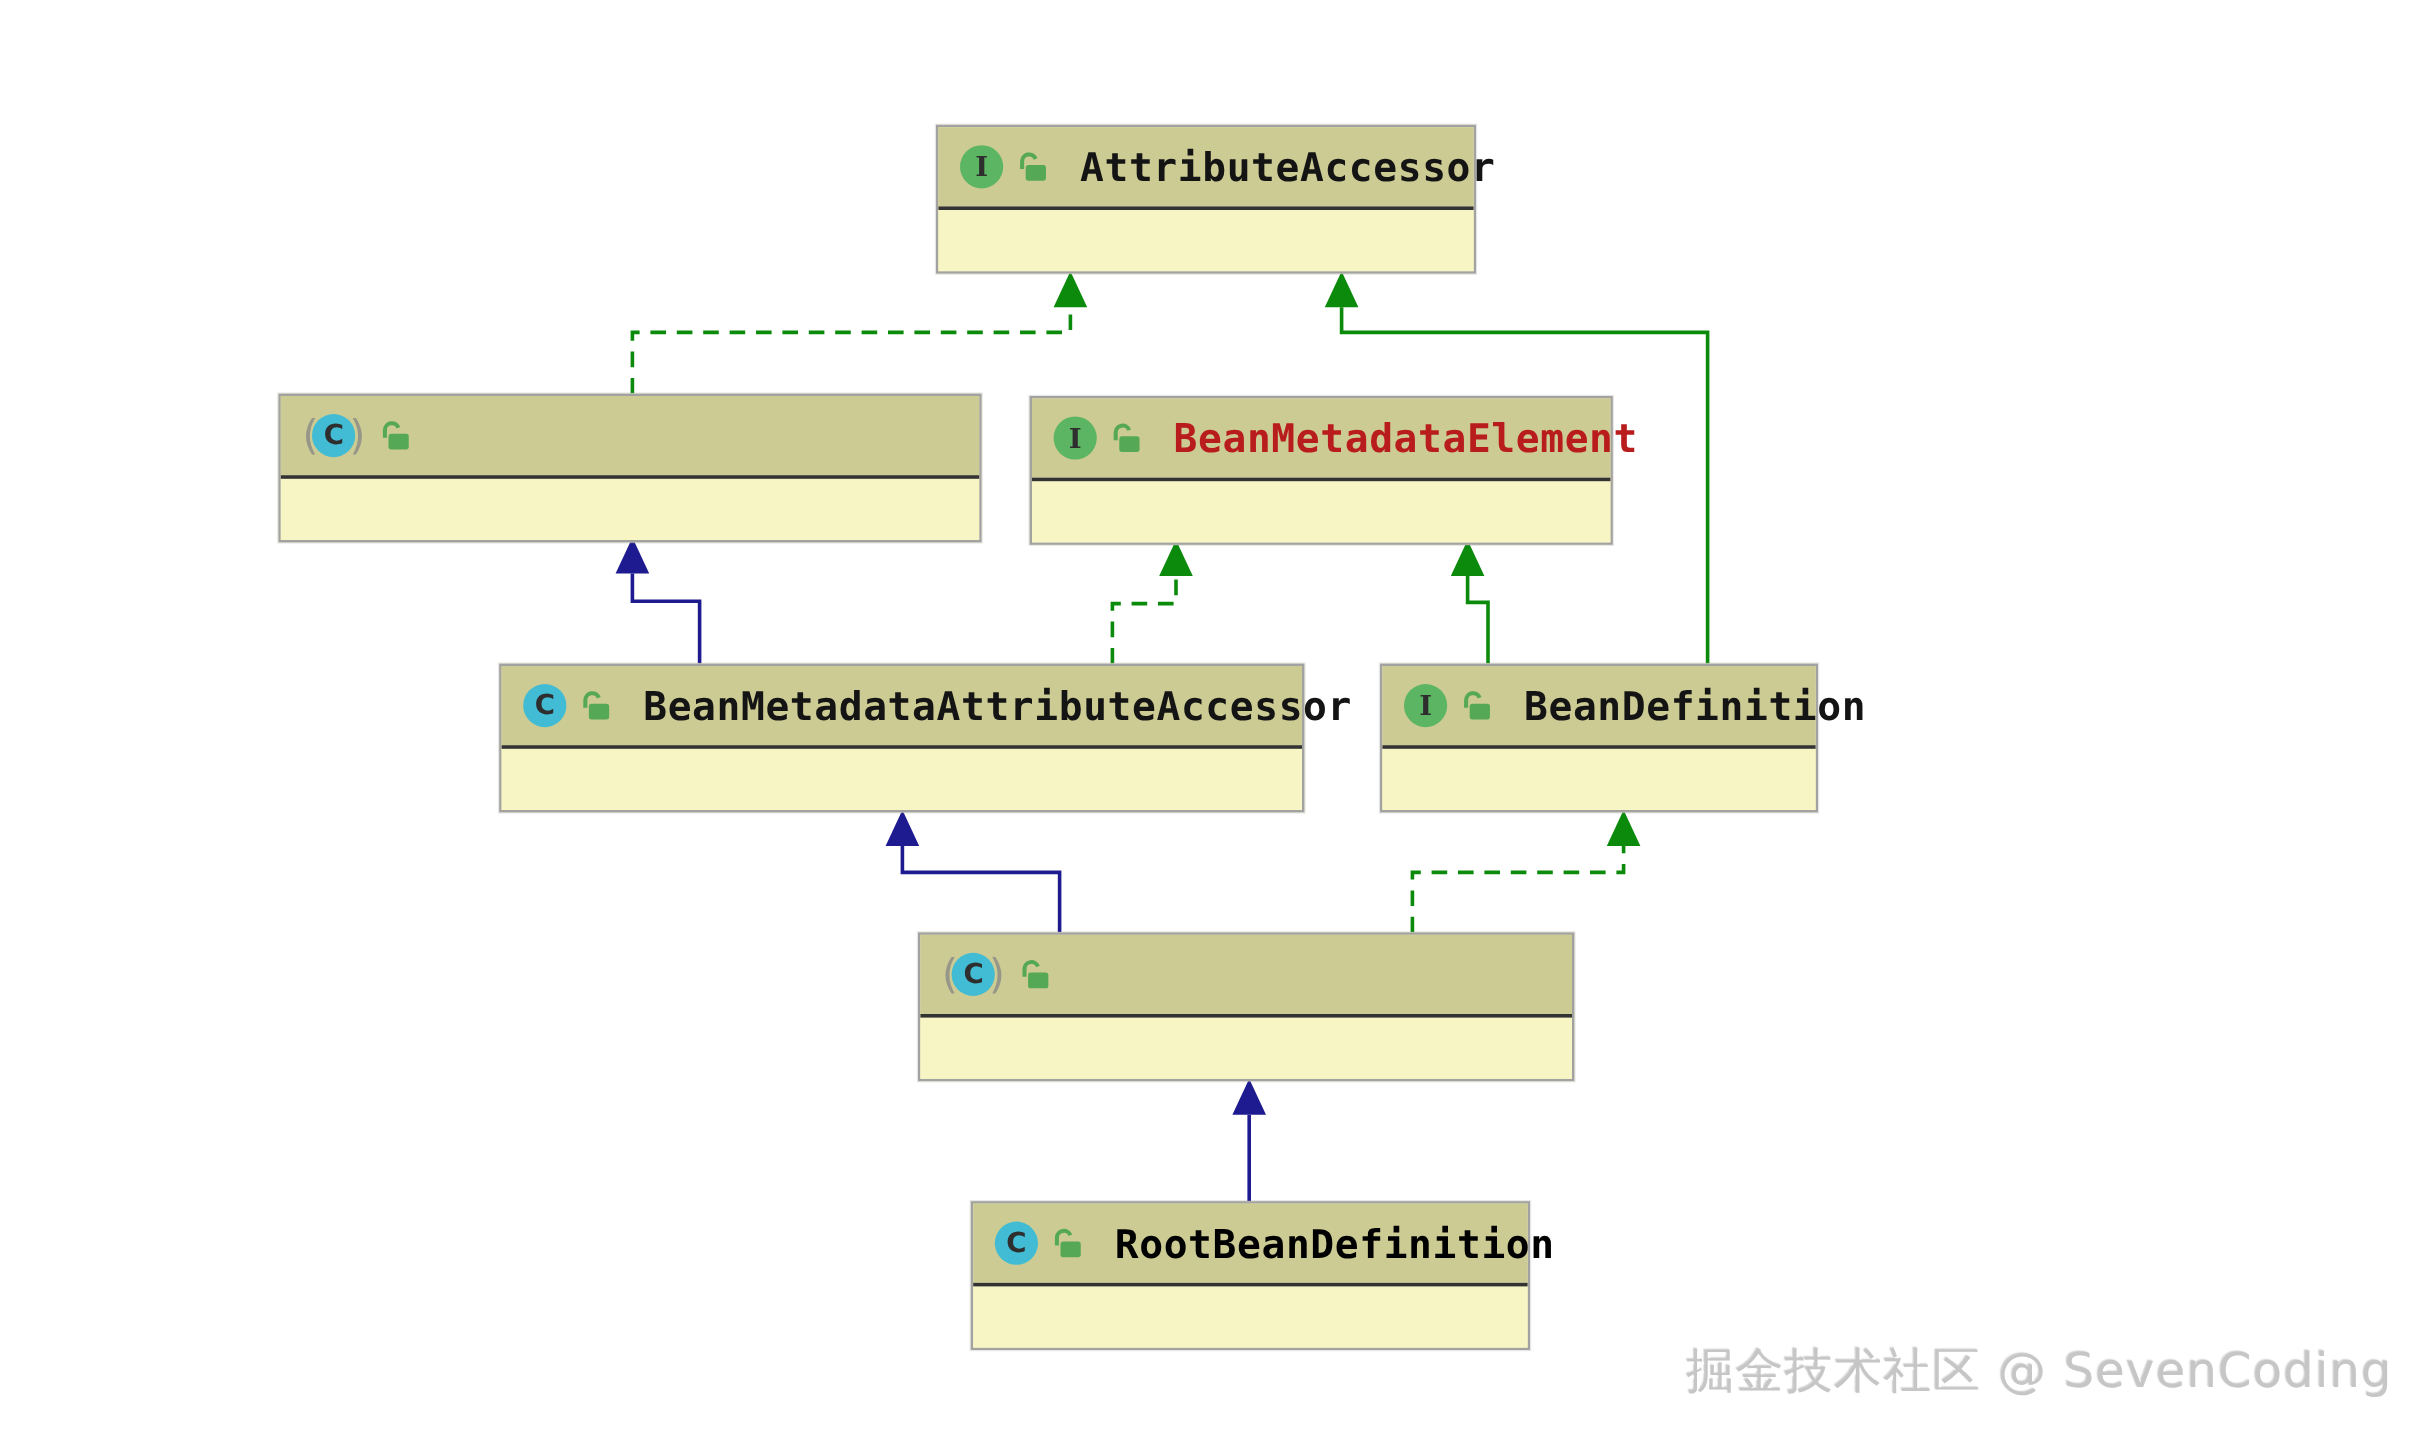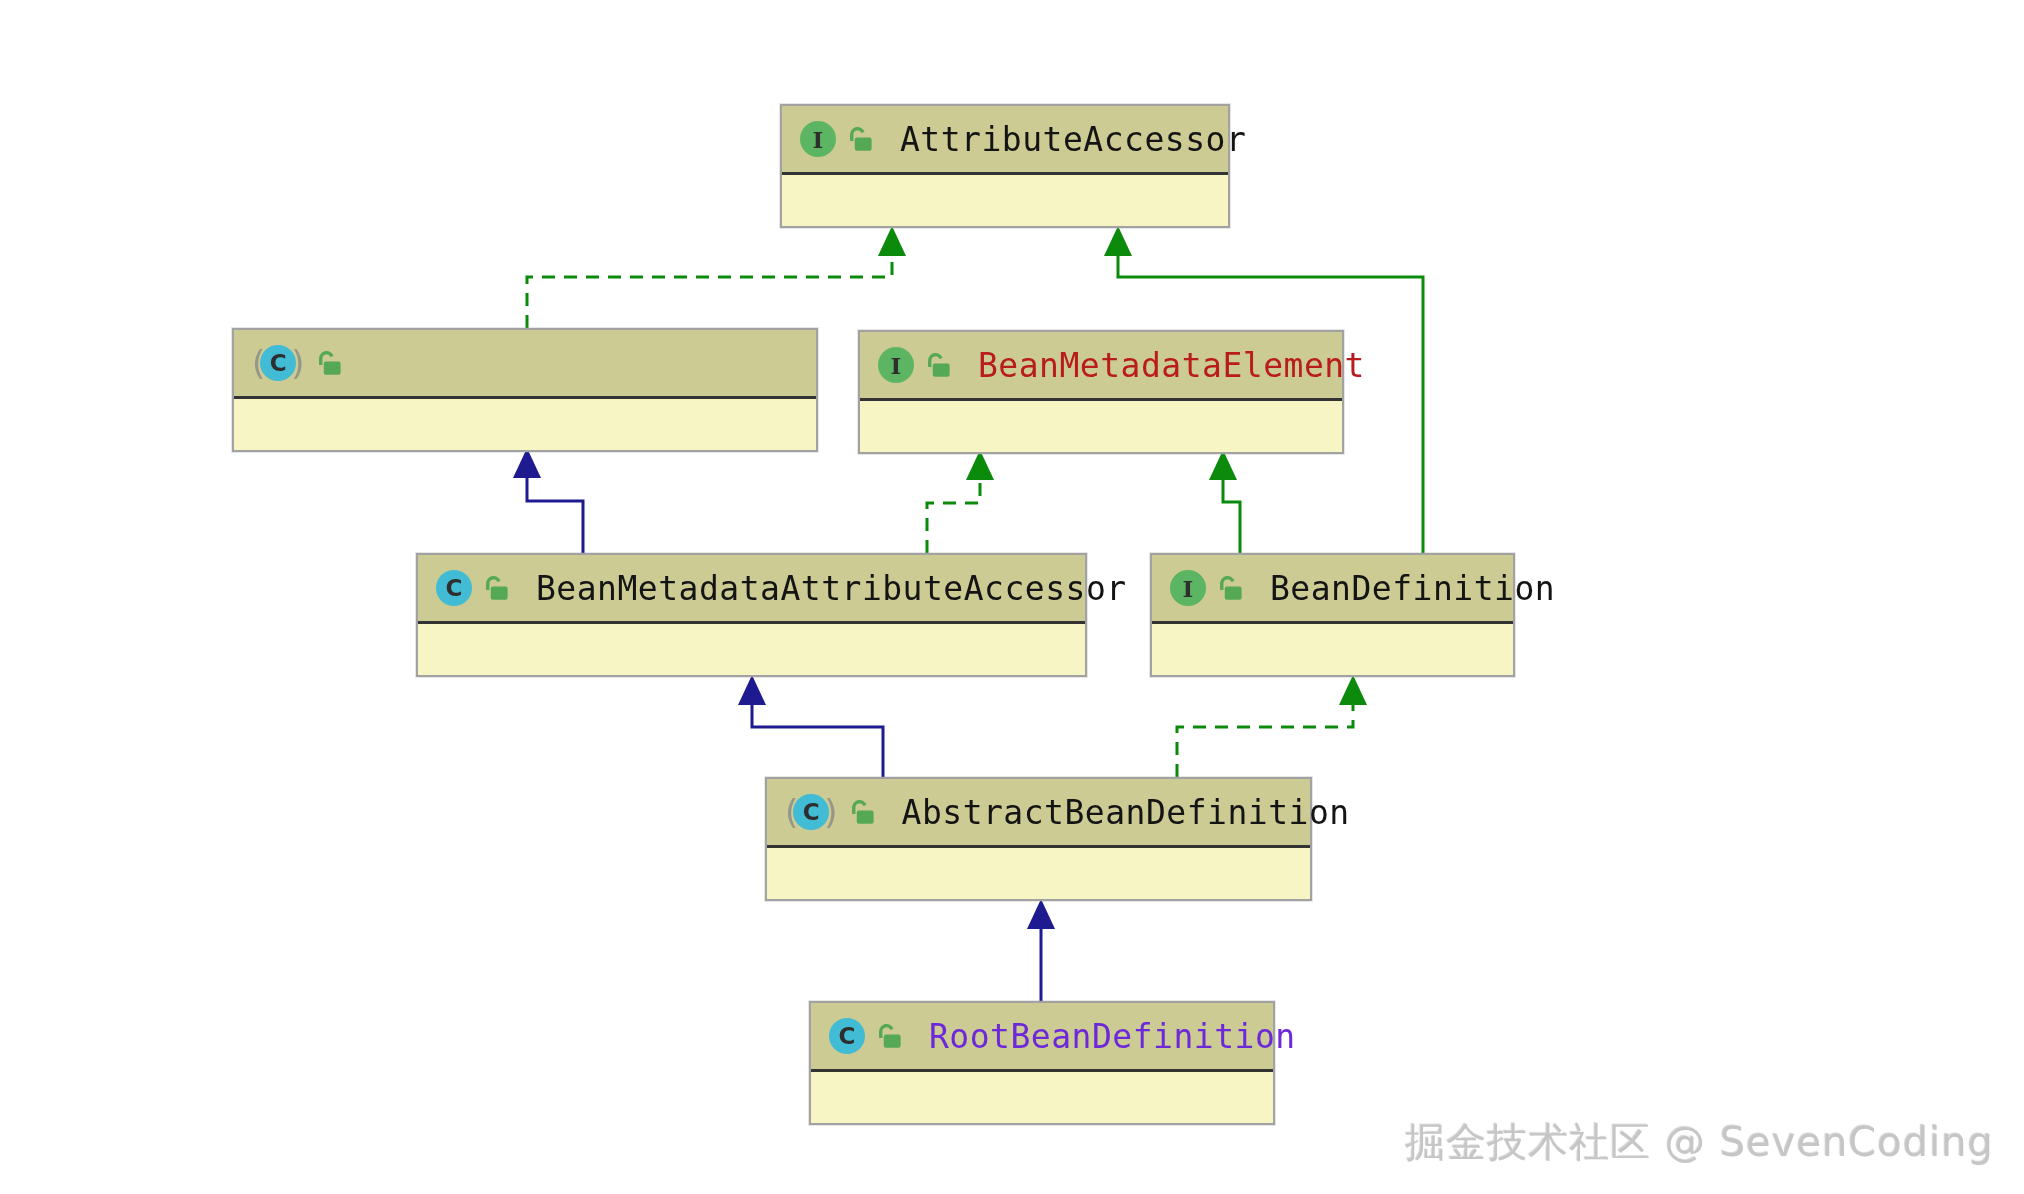--- a/index.html
+++ b/index.html
@@ -43,21 +43,21 @@
   .paren{
     color:#979789;font-size:34px;font-weight:normal;line-height:36px;
     font-family:"DejaVu Sans",sans-serif;
   }
   .paren.l{margin-right:-5px;}
   .paren.r{margin-left:-5px;}
   .lock-icon{margin-left:9px;flex:0 0 auto;}
   .node-label{
     margin-left:25px;
     font-size:33px;
-    font-weight:normal;
+    font-weight:bold;
     color:#141414;
     white-space:nowrap;
     letter-spacing:0.5px;
   }
   #watermark{
     position:absolute;
     right:30px;
     bottom:24px;
     font-family:"DejaVu Sans","Liberation Sans",sans-serif;
     font-size:40px;
@@ -160,32 +160,31 @@
         <div class="node-header">
           <span class="badge-wrap">
             <span class="paren l">(</span>
             <span class="badge class">C</span>
             <span class="paren r">)</span>
           </span>
           <svg class="lock-icon" width="30" height="30" viewBox="0 0 16 16">
             <path d="M3.6 9 V5.6 a3.1 3.1 0 0 1 6 -1.1" fill="none" stroke="#55a855" stroke-width="1.8"></path>
             <rect x="5.2" y="7.2" width="9" height="7" rx="1.2" fill="#55a855"></rect>
           </svg>
-          <span class="node-label" style="color: rgb(20, 20, 20);">AbstractBeanDefinition</span>
         </div>
         <div class="node-body"></div>
       </div>
       <div class="node" style="left: 809px; top: 1001px; width: 466px;">
         <div class="node-header">
           <span class="badge-wrap">
             <span class="badge class">C</span>
           </span>
           <svg class="lock-icon" width="30" height="30" viewBox="0 0 16 16">
             <path d="M3.6 9 V5.6 a3.1 3.1 0 0 1 6 -1.1" fill="none" stroke="#55a855" stroke-width="1.8"></path>
             <rect x="5.2" y="7.2" width="9" height="7" rx="1.2" fill="#55a855"></rect>
           </svg>
-          <span class="node-label" style="color: #6d28d9;">RootBeanDefinition</span>
+          <span class="node-label" style="color: #000000;">RootBeanDefinition</span>
         </div>
         <div class="node-body"></div>
       </div>
     </div>
   <div id="watermark">掘金技术社区 @ SevenCoding</div>
 </div>
 
 </body></html>

